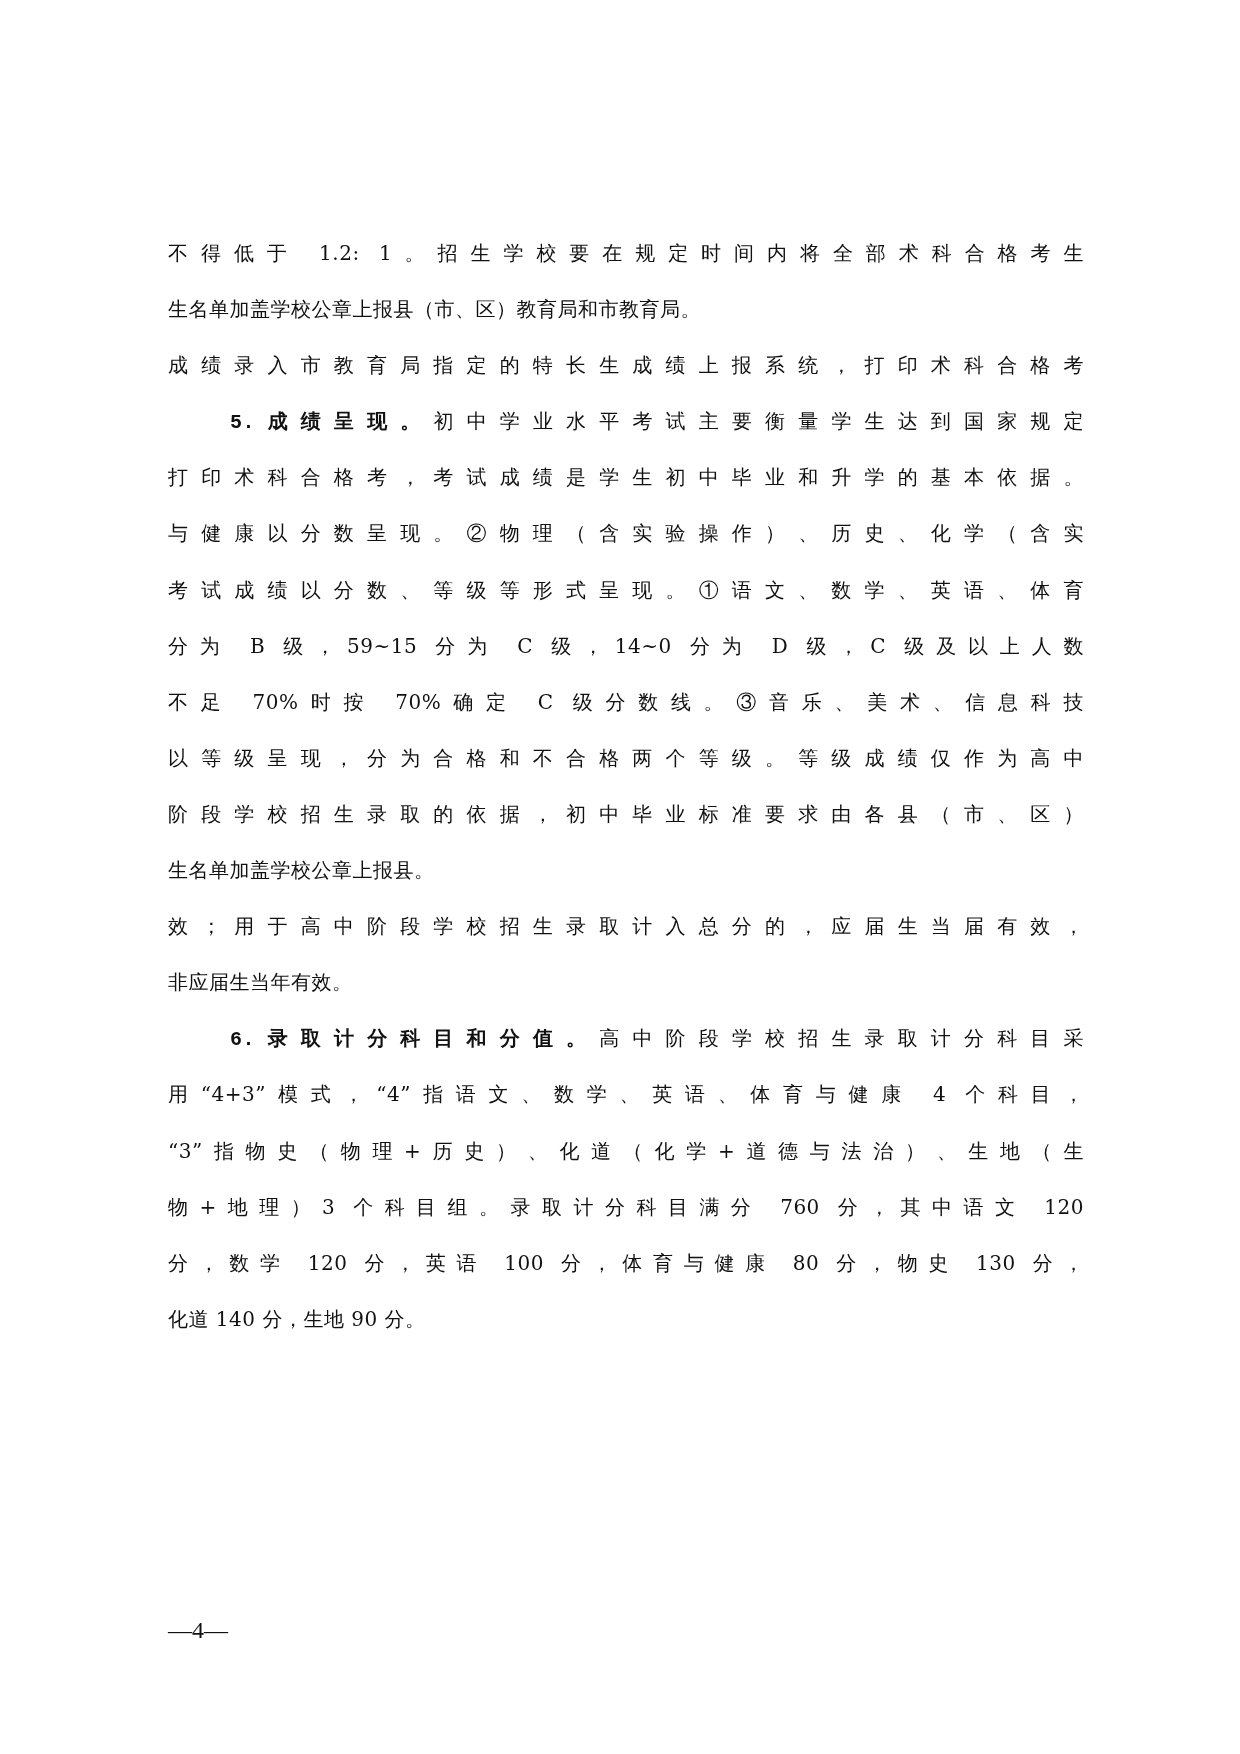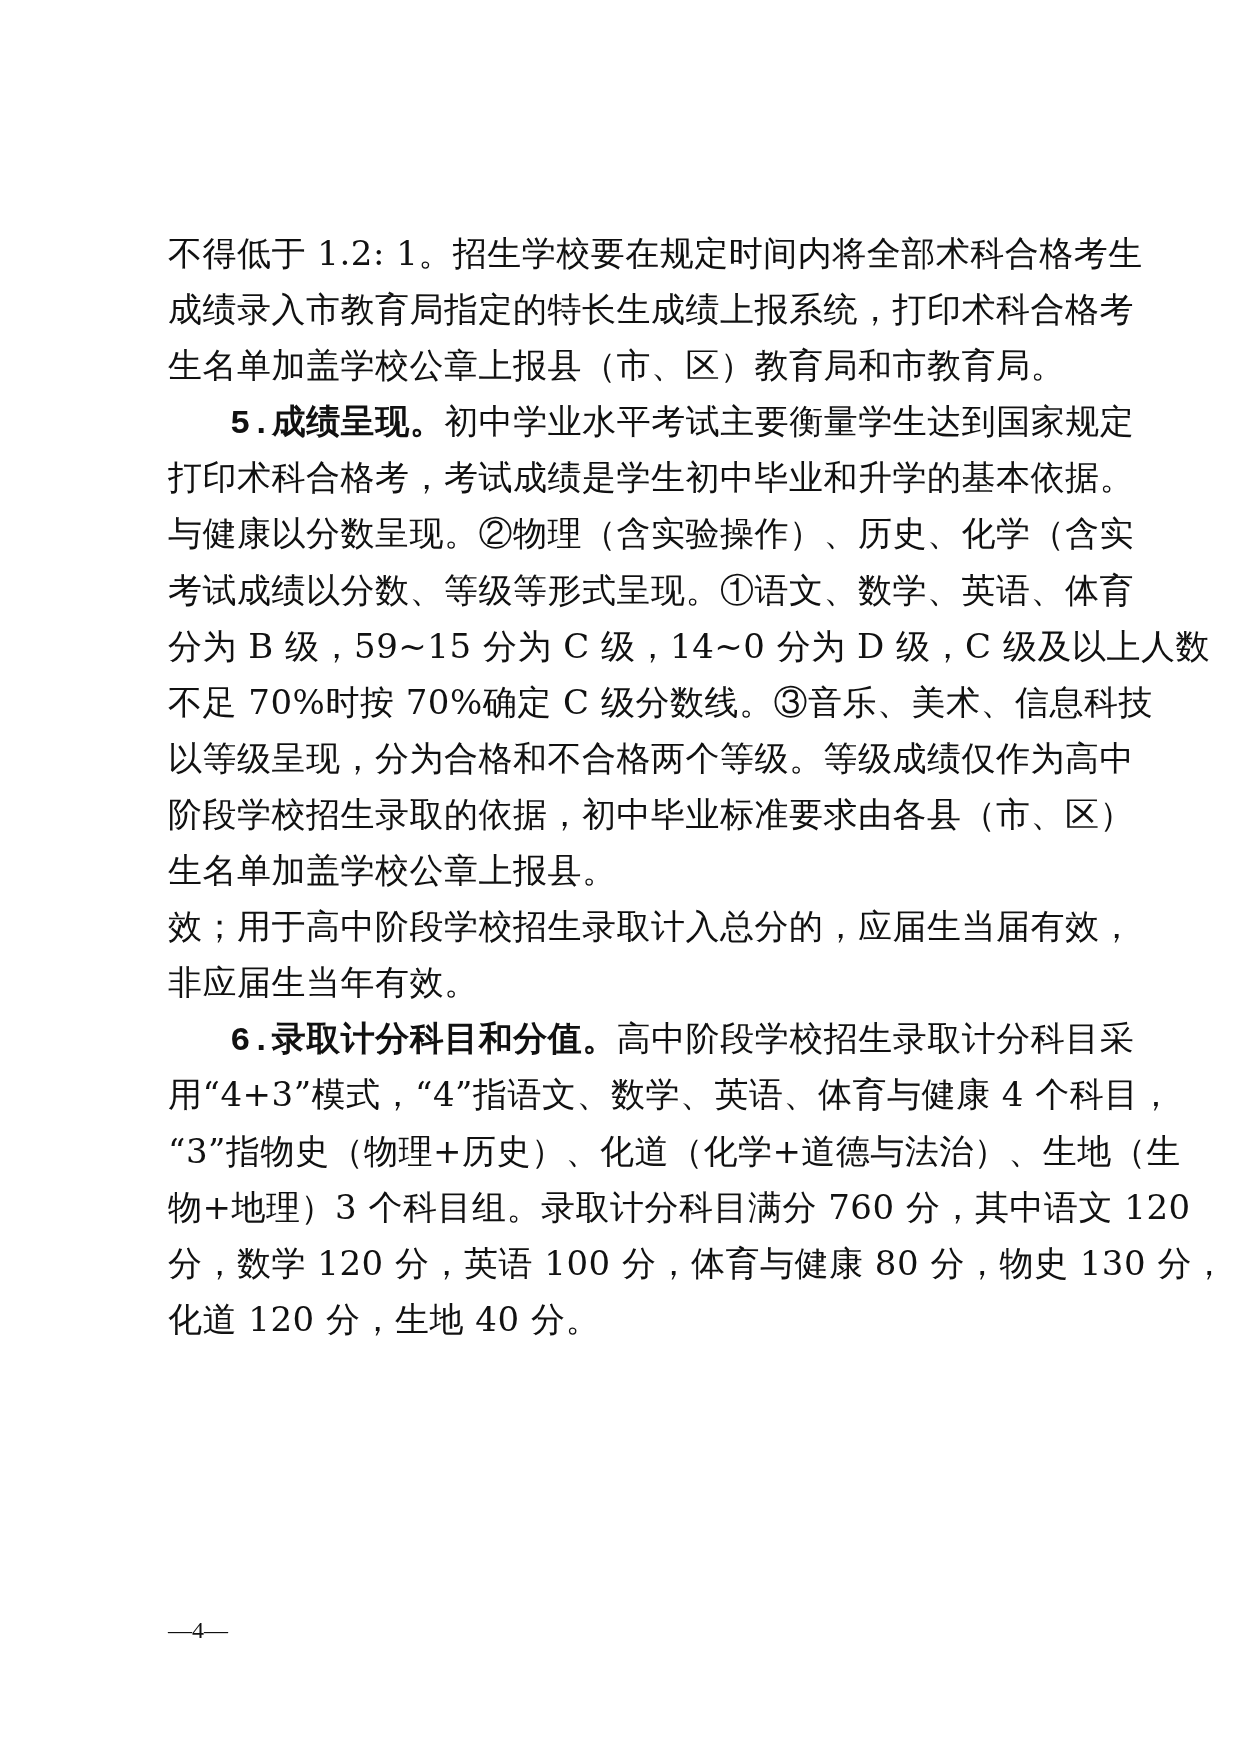--- a/index.html
+++ b/index.html
@@ -24,21 +24,21 @@
     }
     .body-text {
       position: absolute;
       left: 168px;
       top: 229px;
       width: 916px;
     }
     .line {
       height: 56.1px;
       line-height: 48px;
-      font-size: 34px;
+      font-size: 20px;
       white-space: nowrap;
       text-align: justify;
       text-align-last: justify;
       letter-spacing: 0.5px;
     }
     .line.last {
       text-align-last: left;
     }
     .line.indent {
       padding-left: 62px;
@@ -57,22 +57,22 @@
       letter-spacing: 0px;
     }
   </style>
 </head>
 <body>
 
 <div class="page">
   <div class="body-text">
 
     <div class="line">不得低于 1.2: 1。招生学校要在规定时间内将全部术科合格考生</div>
+    <div class="line last">生名单加盖学校公章上报县（市、区）教育局和市教育局。</div>
     <div class="line">成绩录入市教育局指定的特长生成绩上报系统，打印术科合格考</div>
-    <div class="line last">生名单加盖学校公章上报县（市、区）教育局和市教育局。</div>
 
     <div class="line indent">
       <span class="lead">5.成绩呈现。</span><span>初中学业水平考试主要衡量学生达到国家规定</span>
     </div>
     <div class="line">打印术科合格考，考试成绩是学生初中毕业和升学的基本依据。</div>
     <div class="line">与健康以分数呈现。②物理（含实验操作）、历史、化学（含实</div>
     <div class="line">考试成绩以分数、等级等形式呈现。①语文、数学、英语、体育</div>
     <div class="line">分为 B 级，59~15 分为 C 级，14~0 分为 D 级，C 级及以上人数</div>
     <div class="line">不足 70%时按 70%确定 C 级分数线。③音乐、美术、信息科技</div>
     <div class="line">以等级呈现，分为合格和不合格两个等级。等级成绩仅作为高中</div>
@@ -82,18 +82,18 @@
     <div class="line">效；用于高中阶段学校招生录取计入总分的，应届生当届有效，</div>
     <div class="line last">非应届生当年有效。</div>
 
     <div class="line indent">
       <span class="lead">6.录取计分科目和分值。</span><span>高中阶段学校招生录取计分科目采</span>
     </div>
     <div class="line">用“4+3”模式，“4”指语文、数学、英语、体育与健康 4 个科目，</div>
     <div class="line">“3”指物史（物理+历史）、化道（化学+道德与法治）、生地（生</div>
     <div class="line">物+地理）3 个科目组。录取计分科目满分 760 分，其中语文 120</div>
     <div class="line">分，数学 120 分，英语 100 分，体育与健康 80 分，物史 130 分，</div>
-    <div class="line last">化道 120 分，生地 40 分。</div>
+    <div class="line last">化道 140 分，生地 90 分。</div>
 
   </div>
 
   <div class="footer">—4—</div>
 </div>
 
 </body></html>

